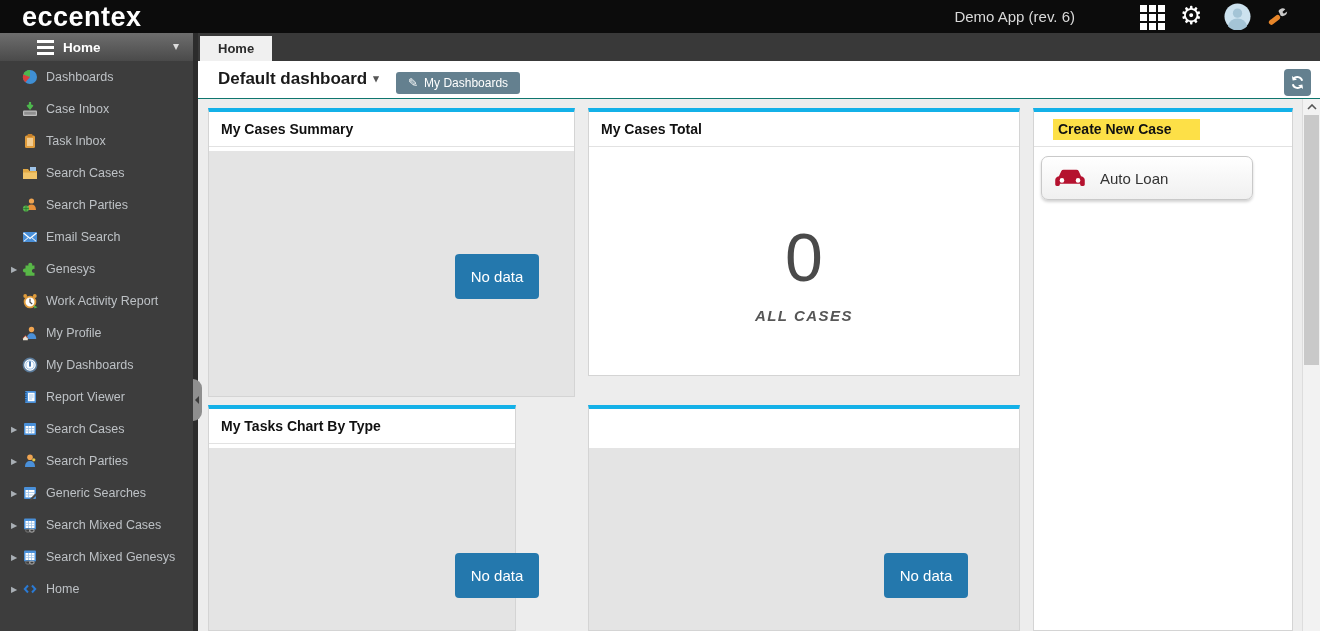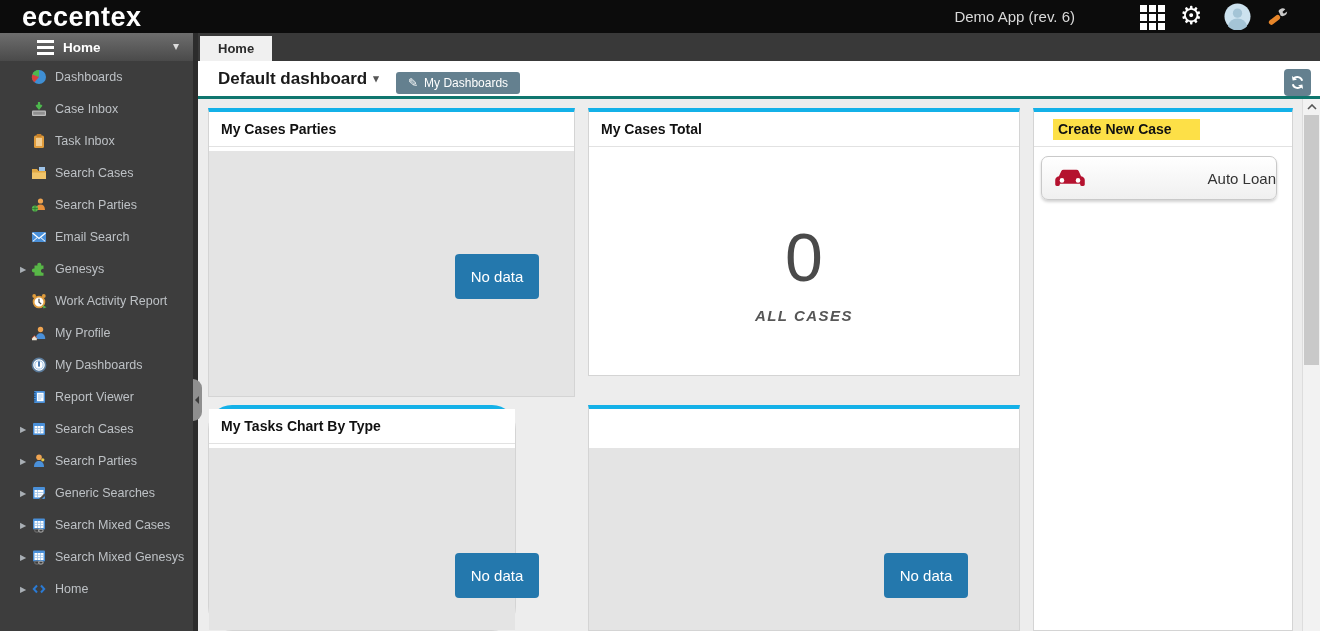--- a/index.html
+++ b/index.html
@@ -18,54 +18,54 @@
   .wrench-icon { position:absolute; left:1267px; top:5px; cursor:pointer; }
 
   
   .sidebar { position:absolute; left:0; top:33px; width:198px; height:598px; background:#3d3d3d; border-right:5px solid #2c2c2c; }
   .sb-header { position:absolute; left:0; top:0; width:193px; height:28px; background:linear-gradient(#6e6e6e,#4a4a4a); display:flex; align-items:center; cursor:pointer; }
   .hamburger { margin-left:37px; width:17px; display:flex; flex-direction:column; gap:3px; }
   .hamburger i { display:block; height:3px; background:#fff; }
   .sb-header-label { margin-left:9px; color:#fff; font-weight:bold; font-size:13.5px; }
   .sb-header-caret { position:absolute; right:14px; top:6px; color:#dcdcdc; font-size:12px; }
   .sb-menu { position:absolute; left:0; top:28px; right:0; bottom:0; }
-  .sb-item { display:flex; align-items:center; height:32px; padding-left:20px; cursor:pointer; }
+  .sb-item { display:flex; align-items:center; height:32px; padding-left:11px; cursor:pointer; }
   .sb-arrow { width:11px; font-size:8px; color:#a9afb5; flex:0 0 11px; }
   .sb-icon { width:16px; height:16px; flex:0 0 16px; }
   .sb-icon svg { display:block; }
   .sb-label { margin-left:8px; color:#bdc1c5; font-size:12.5px; }
   .collapse-handle { position:absolute; left:193px; top:379px; width:9px; height:42px; background:#8f8f8f; border-radius:0 9px 9px 0; cursor:pointer; }
   .collapse-handle:after { content:""; position:absolute; left:2px; top:17px; border:4px solid transparent; border-right-color:#3d3d3d; border-left:0; }
 
   
   .tabbar { position:absolute; left:198px; top:33px; width:1122px; height:28px; background:#393939; }
   .tab-active { position:absolute; left:2px; top:3px; height:25px; background:#f0f0f0; color:#2b2b2b; font-weight:bold; font-size:13px; line-height:25px; padding:0 18px; cursor:pointer; }
-  .toolbar { position:absolute; left:198px; top:61px; width:1122px; height:38px; background:#fff; border-bottom:3px solid #0f766e; }
+  .toolbar { position:absolute; left:198px; top:61px; width:1122px; height:38px; background:#fff; border-bottom:1px solid #0f766e; }
   .dash-select { position:absolute; left:20px; top:8px; font-size:17px; font-weight:bold; color:#1a1a1a; cursor:pointer; }
   .dash-caret { font-size:11px; color:#555; margin-left:6px; vertical-align:2px; }
   .btn-slate { background:#64808f; color:#fff; border:none; border-radius:3px; cursor:pointer; font-family:"Liberation Sans",sans-serif; }
   .my-dash-btn { position:absolute; left:198px; top:11px; height:22px; font-size:12px; padding:0 12px; }
   .my-dash-btn .pencil { font-size:12px; margin-right:6px; }
   .refresh-btn { position:absolute; left:1086px; top:8px; width:27px; height:27px; border-radius:4px; display:flex; align-items:center; justify-content:center; }
 
   
   .panel { position:absolute; background:#fff; border:1px solid #d4d4d4; border-top:4px solid #14b1e8; }
   .panel-header { height:35px; line-height:35px; padding-left:12px; font-size:14px; font-weight:bold; color:#111; background:#fff; border-bottom:1px solid #e2e2e2; white-space:nowrap; overflow:hidden; }
   .panel-body { position:absolute; left:0; right:0; top:39px; bottom:0; }
   .body-gray { background:#e4e4e4; }
   #panel1 { left:208px; top:108px; width:367px; height:289px; }
   #panel2 { left:588px; top:108px; width:432px; height:268px; }
   #panel3 { left:1033px; top:108px; width:260px; height:523px; }
-  #panel4 { left:208px; top:405px; width:308px; height:226px;border-radius:24px; }
+  #panel4 { left:208px; top:405px; width:308px; height:226px; }
   #panel5 { left:588px; top:405px; width:432px; height:226px; }
   .no-data { position:absolute; width:84px; height:45px; background:#2478ad; border-radius:4px; color:#fff; font-size:15px; display:flex; align-items:center; justify-content:center; }
   .big-count { position:absolute; left:0; right:0; top:72px; text-align:center; font-size:68px; font-weight:300; color:#4a4a4a; line-height:1; }
   .count-label { position:absolute; left:0; right:0; top:156px; text-align:center; font-size:15px; font-weight:bold; letter-spacing:1.5px; color:#565656;font-style:italic; }
   .hl { display:inline-block; background:#fde047; padding:0 28px 0 5px; margin-left:7px; line-height:21px; margin-top:7px; }
-  .case-card { position:absolute; left:7px; top:44px; width:236px; height:44px; background:linear-gradient(#ffffff,#f0f0f0); border:1px solid #c9c9c9; border-radius:7px; box-shadow:0 2px 3px rgba(0,0,0,.18); display:flex; align-items:center; cursor:pointer;justify-content:space-between; }
+  .case-card { position:absolute; left:7px; top:44px; width:212px; height:44px; background:linear-gradient(#ffffff,#f0f0f0); border:1px solid #c9c9c9; border-radius:7px; box-shadow:0 2px 3px rgba(0,0,0,.18); display:flex; align-items:center; cursor:pointer; }
   .case-card .car { margin-left:12px; display:flex; }
   .case-card .case-label { margin-left:14px; font-size:15px; color:#333; }
 
   
   .scrollbar { position:absolute; left:1302px; top:99px; width:18px; height:532px; background:#f2f2f2; border-left:1px solid #ddd; }
   .scroll-up { position:absolute; left:0; top:0; width:17px; height:16px; display:flex; align-items:center; justify-content:center; cursor:pointer; }
   .scroll-thumb { position:absolute; left:1px; top:16px; width:15px; height:250px; background:#c9c9c9; cursor:pointer; }
 </style>
 </head>
 <body>
@@ -322,21 +322,21 @@
       <svg viewBox="0 0 16 16" width="15" height="15">
         <path d="M13 6.2 A5.3 5.3 0 0 0 3.6 4.3" fill="none" stroke="#fff" stroke-width="2.1"></path>
         <path d="M2.1 1 L2.8 5.8 7.4 5 Z" fill="#fff"></path>
         <path d="M3 9.8 A5.3 5.3 0 0 0 12.4 11.7" fill="none" stroke="#fff" stroke-width="2.1"></path>
         <path d="M13.9 15 L13.2 10.2 8.6 11 Z" fill="#fff"></path>
       </svg>
     </button>
   </div>
 
   <div class="panel" id="panel1">
-    <div class="panel-header">My Cases Parties</div>
+    <div class="panel-header">My Cases Summary</div>
     <div class="panel-body body-gray">
       <div class="no-data" style="left:246px; top:103px;">No data</div>
     </div>
   </div>
 
   <div class="panel" id="panel2">
     <div class="panel-header">My Cases Total</div>
     <div class="panel-body">
       <div class="big-count">0</div>
       <div class="count-label">ALL CASES</div>

